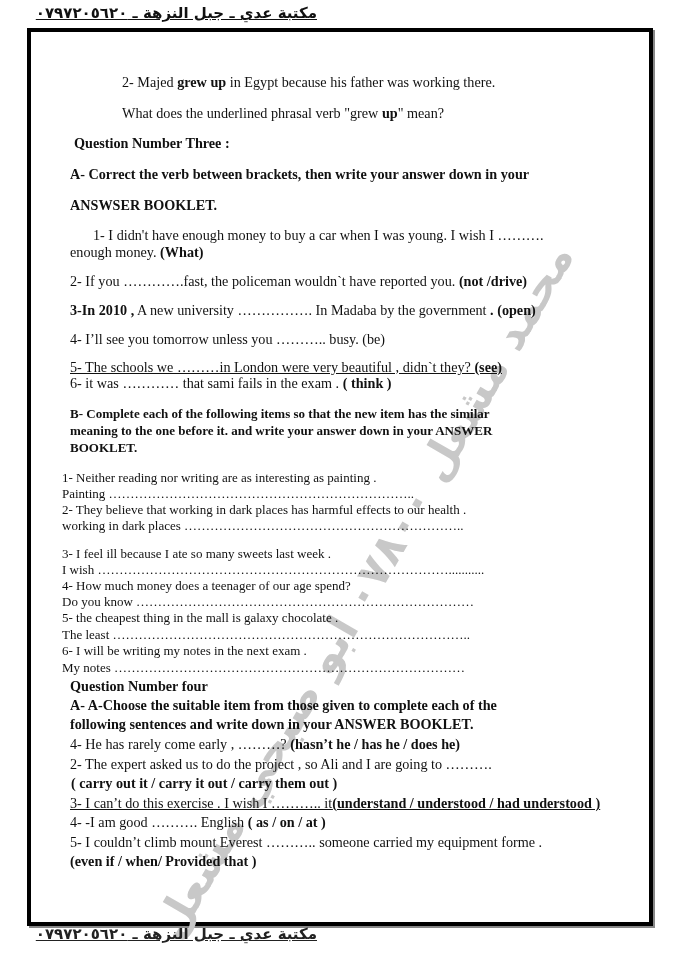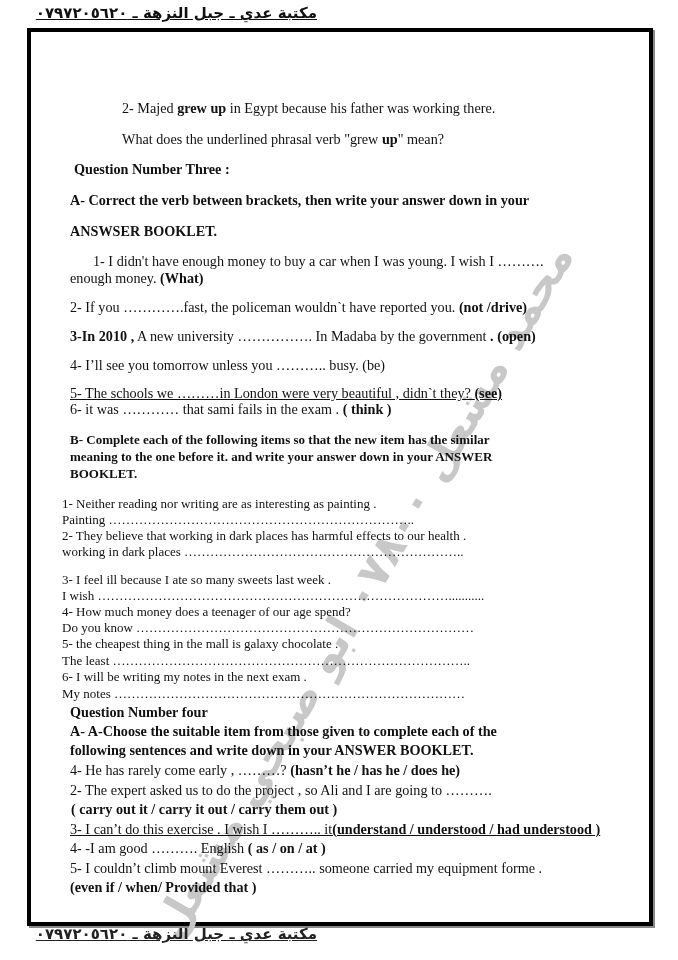--- a/index.html
+++ b/index.html
@@ -5,21 +5,21 @@
   html, body { margin:0; padding:0; background:#ffffff; }
   body { width:678px; height:960px; position:relative; overflow:hidden;
          font-family:"Liberation Serif", serif; color:#111; }
   .hdr { position:absolute; left:70px; font-family:"DejaVu Sans", sans-serif;
          font-weight:bold; font-size:15px; direction:rtl; white-space:nowrap;
          text-decoration:underline; letter-spacing:0; }
   .hdr.top { top:4px; left:27px; width:290px; text-align:right; }
   .hdr.bot { top:925px; left:27px; width:290px; text-align:right; color:#222; }
   .frame { position:absolute; left:27px; top:28px; width:618px; height:890px;
            border:4px solid #000; box-shadow:2px 2px 0 #888; }
-  .t { position:absolute; white-space:nowrap; font-size:14.2px; line-height:16px;margin-top:26px; }
+  .t { position:absolute; white-space:nowrap; font-size:14.2px; line-height:16px; }
   .b { font-weight:bold; }
   .sm { font-size:13px; }
   .wm { position:absolute; left:0; top:0; width:678px; height:960px; pointer-events:none; }
   .wm text { fill:#c8c8c8; font-family:"DejaVu Sans", sans-serif; font-size:44px; font-weight:bold; }
 </style>
 </head>
 <body>
 
 <div class="hdr top">مكتبة عدي ـ جبل النزهة ـ ٠٧٩٧٢٠٥٦٢٠</div>
 

